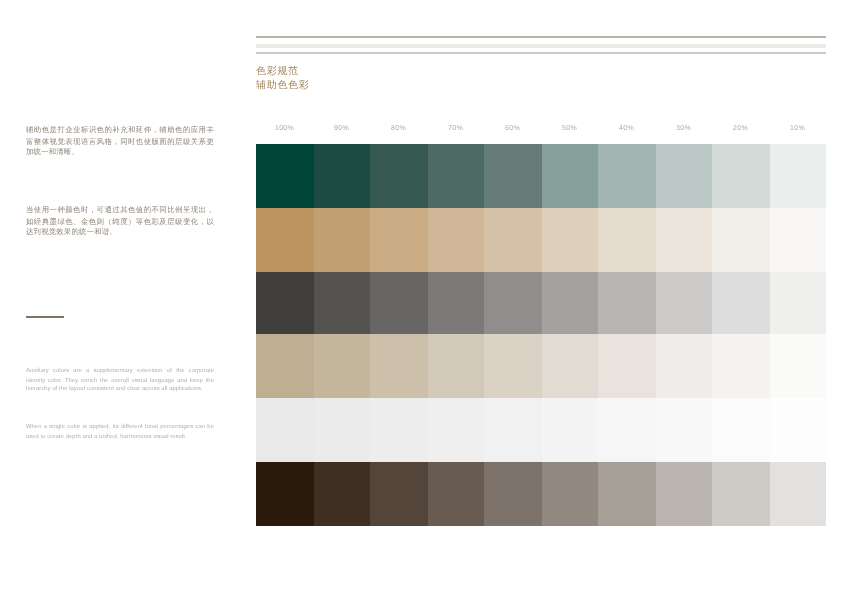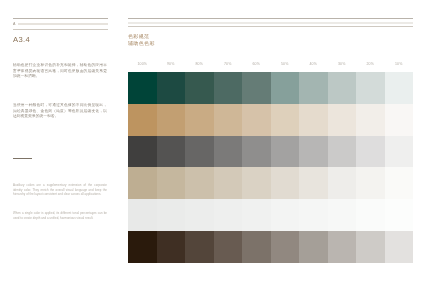--- a/index.html
+++ b/index.html
@@ -166,29 +166,20 @@
   .swatch-cell {
     width: 28.5px;
     height: 31.8px;
   }
 </style>
 </head>
 <body>
 
 <div class="page">
 
-  <div class="left-col">
-    <div class="rule-top"></div>
-    <div class="meta-row">
-      <span class="meta-mark">A</span>
-      <span class="meta-bar"></span>
-    </div>
-    <div class="rule-thin"></div>
-    <div class="section-code">A3.4</div>
-  </div>
 
   <div class="body-para p1">辅助色是打企业标识色的补充和延伸，辅助色的应用丰富整体视觉表现语言风格，同时也使版面的层级关系更加统一和清晰。</div>
   <div class="body-para p2">当使用一种颜色时，可通过其色值的不同比例呈现出，如经典墨绿色、金色则（纯度）等色彩及层级变化，以达到视觉效果的统一和谐。</div>
 
   <div class="divider-short"></div>
 
   <div class="fine-para f1">Auxiliary colors are a supplementary extension of the corporate identity color. They enrich the overall visual language and keep the hierarchy of the layout consistent and clear across all applications.</div>
   <div class="fine-para f2">When a single color is applied, its different tonal percentages can be used to create depth and a unified, harmonious visual result.</div>
 
   <div class="right-panel">

